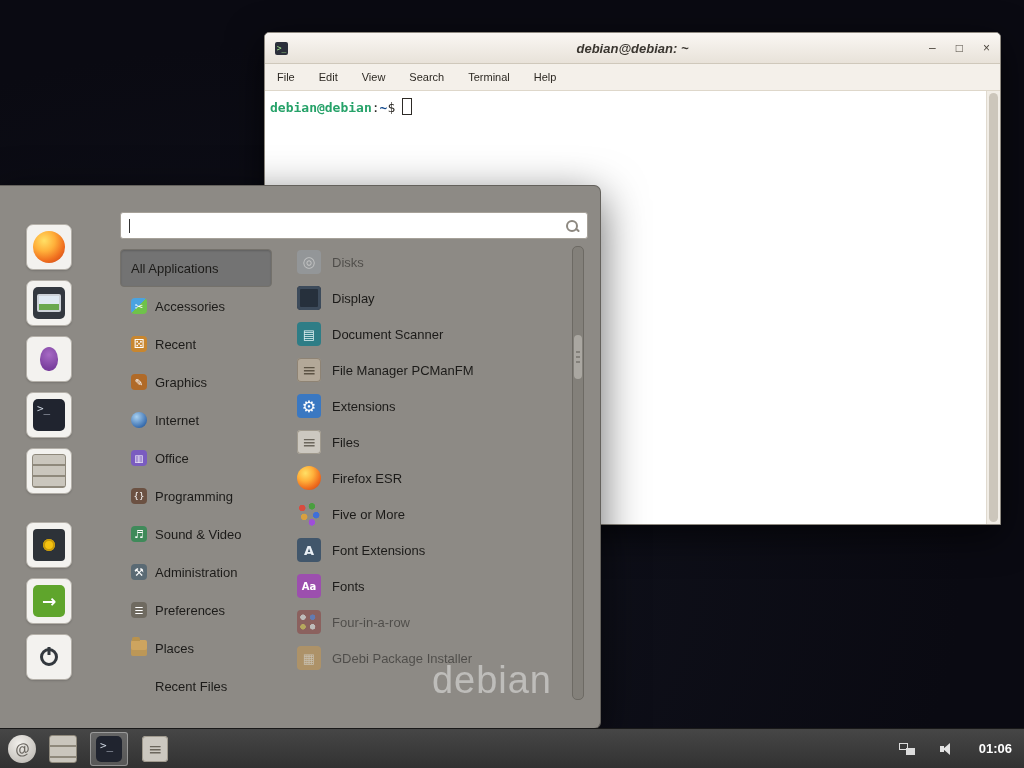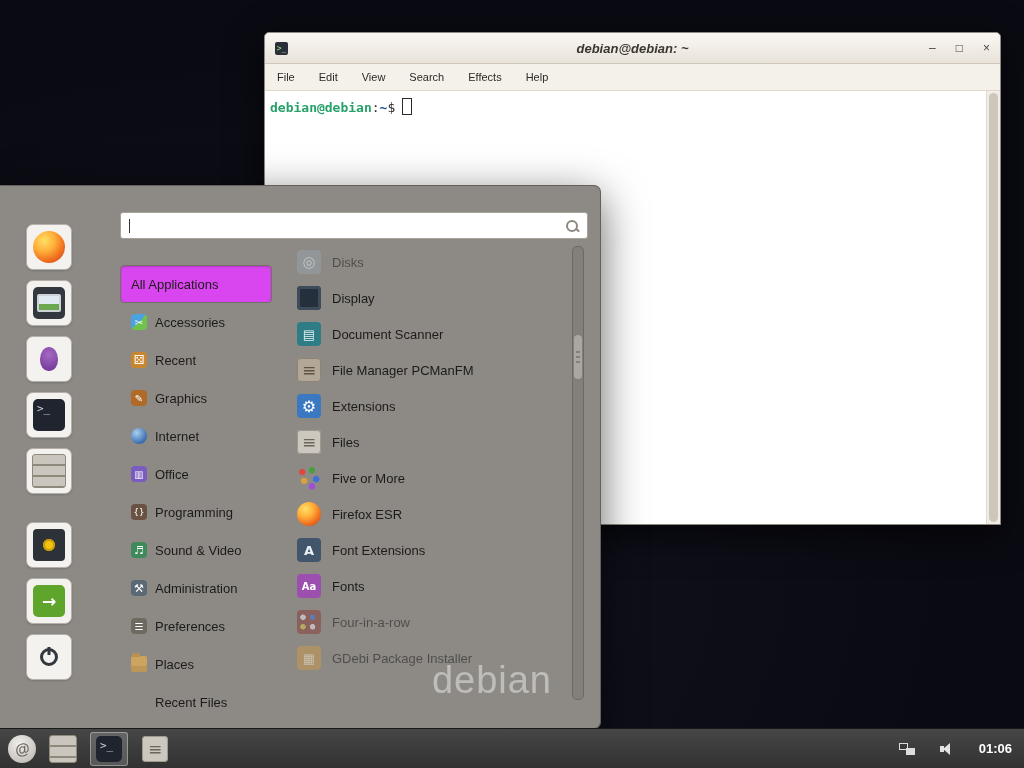--- a/index.html
+++ b/index.html
@@ -101,23 +101,22 @@
     content:"";position:absolute;left:10px;top:10px;width:5px;height:2px;
     background:#8d8880;transform:rotate(45deg);border-radius:1px;
   }
 
   .cat-col{position:absolute;left:120px;top:63px;width:152px;z-index:1}
   .cat-row{
     height:36px;display:flex;align-items:center;gap:8px;padding:0 6px 0 10px;
     font-size:13px;color:#1c1b19;border-radius:4px;border:1px solid transparent;
   }
   .cat-row.selected{
-    background:#d946ef;border-color:#74716b;
+    background:#737373;border-color:#74716b;
     box-shadow:inset 0 1px 2px rgba(0,0,0,.18);
-    margin-top:16px;
   }
   .cat-row.hidden-icon .icon16{visibility:hidden}
 
   .app-col{
     position:absolute;left:283px;top:58px;width:286px;height:460px;
     overflow:hidden;z-index:1;
   }
   .app-row{
     height:36px;display:flex;align-items:center;gap:11px;padding-left:14px;
     font-size:13px;color:#1c1b19;
@@ -270,21 +269,21 @@
       <span class="win-btn">–</span>
       <span class="win-btn">□</span>
       <span class="win-btn">×</span>
     </div>
   </div>
   <div class="menubar">
     <span>File</span>
     <span>Edit</span>
     <span>View</span>
     <span>Search</span>
-    <span>Effects</span>
+    <span>Terminal</span>
     <span>Help</span>
   </div>
   <div class="term-body">
     <span class="p-user">debian@debian</span><span class="p-sep">:</span><span class="p-path">~</span><span class="p-sym">$</span><span class="term-cursor"></span>
     <div class="term-scrollbar">
       <div class="term-scroll-thumb"></div>
     </div>
   </div>
 </div>
 
@@ -396,26 +395,26 @@
     </div>
     <div class="app-row">
       <span class="icon24" data-icon="extensions-icon"></span>
       <span>Extensions</span>
     </div>
     <div class="app-row">
       <span class="icon24" data-icon="files-icon"></span>
       <span>Files</span>
     </div>
     <div class="app-row">
+      <span class="icon24" data-icon="firefox-icon"></span>
+      <span>Firefox ESR</span>
+    </div>
+    <div class="app-row">
       <span class="icon24" data-icon="five-or-more-icon"></span>
       <span>Five or More</span>
-    </div>
-    <div class="app-row">
-      <span class="icon24" data-icon="firefox-icon"></span>
-      <span>Firefox ESR</span>
     </div>
     <div class="app-row">
       <span class="icon24" data-icon="font-selection-icon"></span>
       <span>Font Extensions</span>
     </div>
     <div class="app-row">
       <span class="icon24" data-icon="fonts-icon"></span>
       <span>Fonts</span>
     </div>
     <div class="app-row faded">

